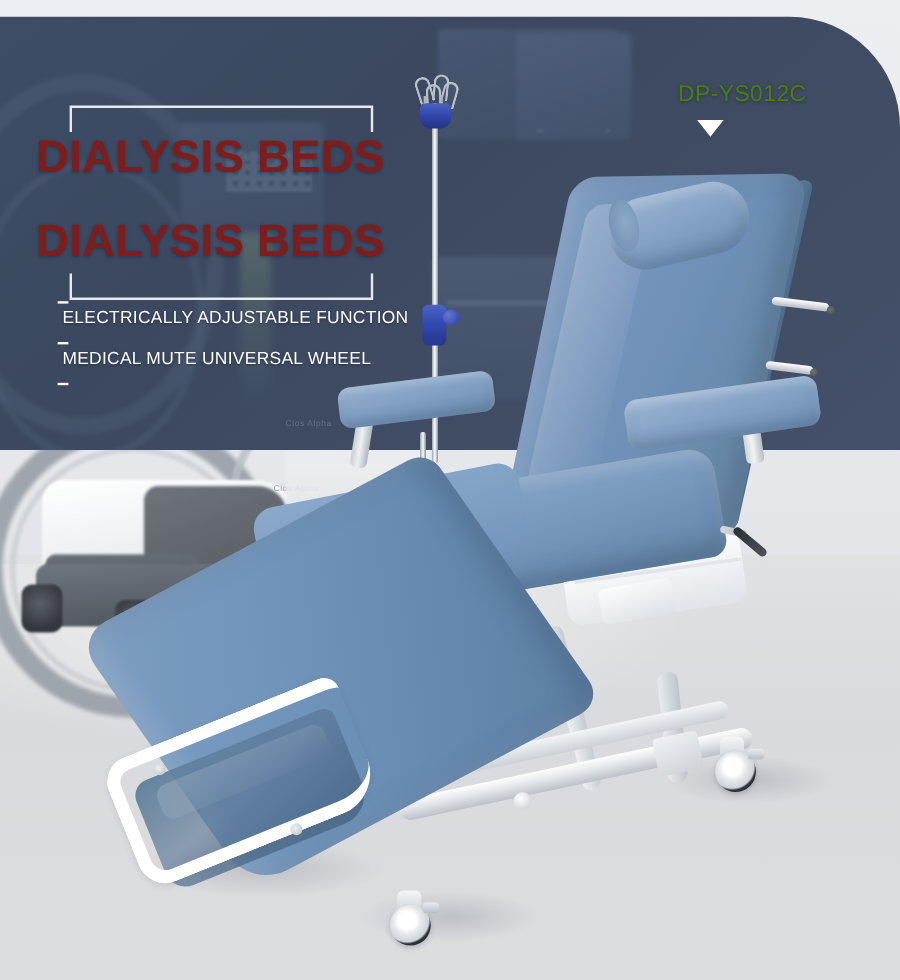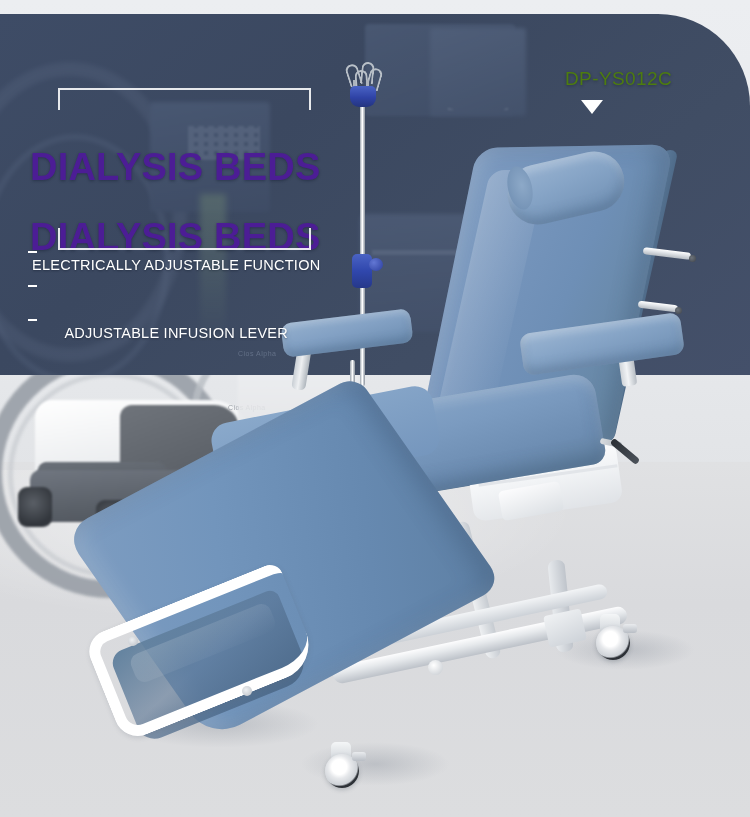--- a/index.html
+++ b/index.html
@@ -181,30 +181,29 @@
   .bracket {
     position:absolute;
     border:2px solid rgba(255,255,255,.88);
     width:253px; height:22px;
   }
   .bracket-top { left:58px; top:88px; border-bottom:none; }
   .bracket-bottom { left:58px; top:228px; border-top:none; }
 
   .headline {
     position:absolute; left:30px;
-    font-size:38px; font-weight:bold; color:#4c1d95;
+    font-size:38px; font-weight:bold; color:#7f1d1d;
     letter-spacing:.2px; line-height:1;
     text-shadow:0 1px 3px rgba(10,18,32,.35);
     white-space:nowrap;
-    margin-top:36px;
   }
   #h1 { top:112px; }
   #h2 { top:182px; }
 
-  .features { position:absolute; left:28px; top:256px; z-index:9;text-align:center; }
+  .features { position:absolute; left:48px; top:256px; z-index:9; }
   .feature {
     position:relative;
     padding-left:4px;
     margin-bottom:12px;
     height:22px;
   }
   .feature .dash {
     position:absolute; left:0px; top:-5px;
     width:9px; height:2px; background:#ffffff;
   }
@@ -583,24 +582,24 @@
     <div class="bracket bracket-bottom"></div>
   </div>
 
   <div class="features">
     <div class="feature">
       <span class="dash"></span>
       <span class="ftext">ELECTRICALLY ADJUSTABLE FUNCTION</span>
     </div>
     <div class="feature">
       <span class="dash"></span>
+      <span class="ftext">MEDICAL MUTE UNIVERSAL WHEEL</span>
     </div>
     <div class="feature">
       <span class="dash"></span>
-      <span class="ftext">ADJUSTABLE INFUSION LEVER</span>
     </div>
   </div>
 
   <div class="model">DP-YS012C</div>
   <div class="model-arrow"></div>
 
   <div class="chair">
 
     <div class="shadow-soft" style="left:300px;top:742px;width:150px;height:44px;"></div>
     <div class="shadow-soft" style="left:555px;top:630px;width:140px;height:40px;"></div>

